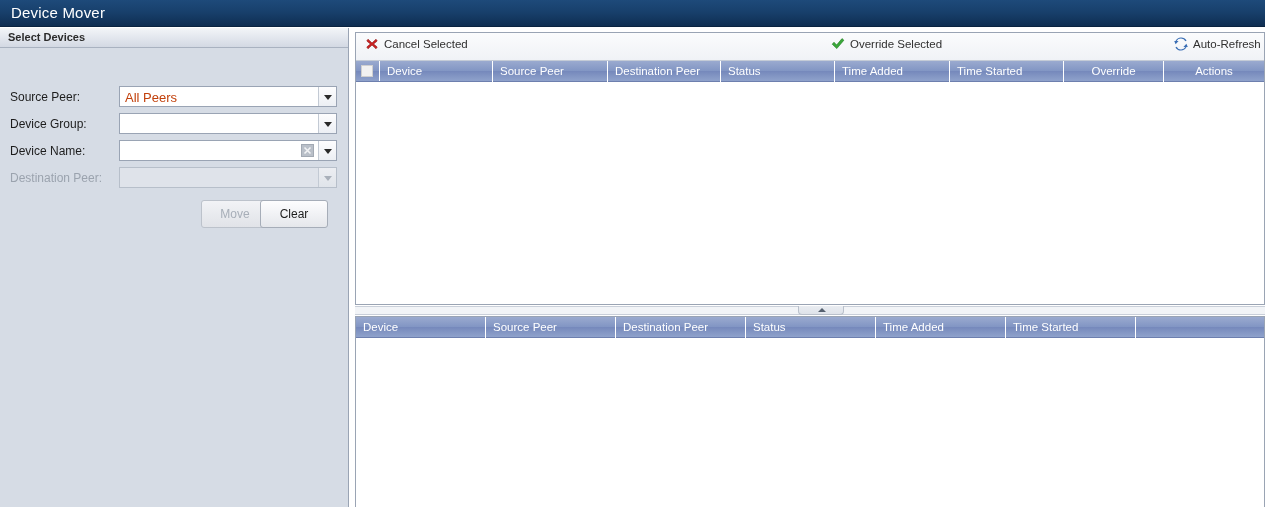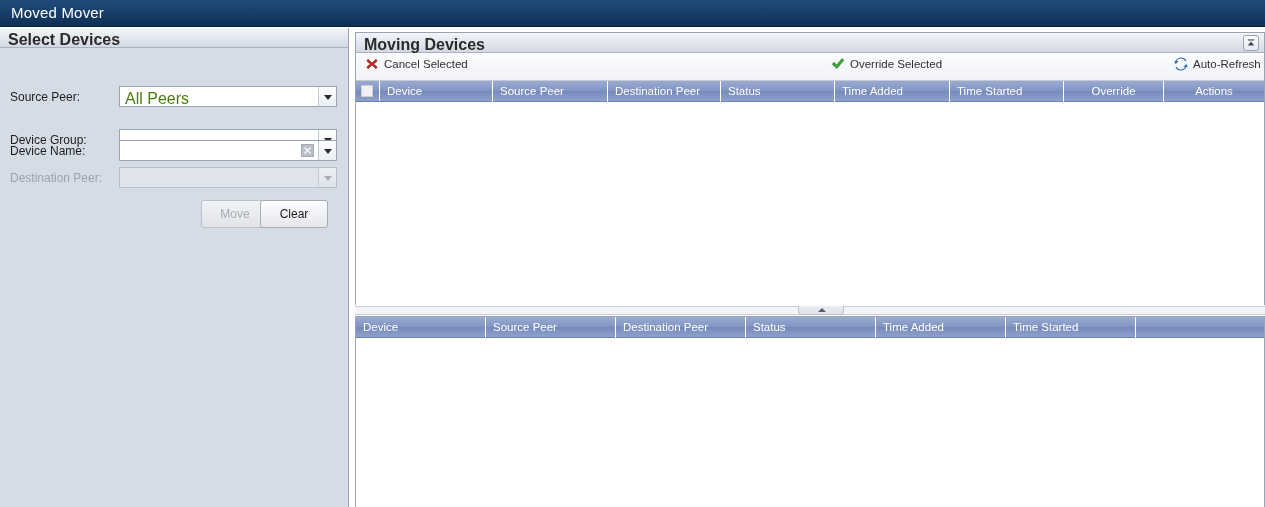--- a/index.html
+++ b/index.html
@@ -46,21 +46,21 @@
     position: relative;
     height: 20px;
     background: linear-gradient(to bottom, #f3f5f8 0%, #e3e7ee 50%, #d3d9e3 100%);
     border-bottom: 1px solid #a9b2c0;
     box-sizing: border-box;
   }
   .panel-header .ph-title {
     position: absolute;
     left: 8px; top: 3px;
     font-weight: bold;
-    font-size: 16px;
+    font-size: 11px;
     color: #2b2b2b;
   }
   .collapse-btn {
     position: absolute;
     right: 5px; top: 2px;
     width: 16px; height: 16px;
     border: 1px solid #9aa4b4;
     border-radius: 3px;
     background: linear-gradient(to bottom, #fbfcfd 0%, #e6eaf0 100%);
     box-sizing: border-box;
@@ -96,22 +96,22 @@
     border: 1px solid #9aa4b4;
     background: #ffffff;
   }
   .combo.disabled {
     background: #dfe3ea;
     border-color: #b7bfca;
   }
   .combo .combo-value {
     position: absolute;
     left: 5px; top: 3px;
-    font-size: 16px;
-    color: #4d7c0f;
+    font-size: 13px;
+    color: #c2410c;
   }
   .combo .combo-arrow {
     position: absolute;
     right: 0; top: 0;
     width: 18px; height: 19px;
     border-left: 1px solid #c3cad4;
     background: linear-gradient(to bottom, #fdfdfe 0%, #eceff4 100%);
     box-sizing: border-box;
   }
   .combo.disabled .combo-arrow {
@@ -264,41 +264,41 @@
     width: 0; height: 0;
     border-left: 4px solid transparent;
     border-right: 4px solid transparent;
     border-bottom: 4px solid #55606f;
   }
 </style>
 </head>
 <body>
 
 <div class="titlebar">
-  <span class="title-text">Moved Mover</span>
+  <span class="title-text">Device Mover</span>
 </div>
 
 <div class="left-panel">
   <div class="panel-header">
     <span class="ph-title">Select Devices</span>
   </div>
 
   <div class="form-area">
 
     <div class="form-row" style="top:38px;left:0;width:349px;padding-left:16px;">
       <span class="form-label" style="top:0;">Source Peer:</span>
       <div class="combo" style="top:0;">
         <span class="combo-value">All Peers</span>
         <div class="combo-arrow">
             <i class="caret"></i>
           </div>
       </div>
     </div>
 
-    <div class="form-row" style="top:81px;left:0;width:291px;">
+    <div class="form-row" style="top:65px;left:0;width:291px;">
       <span class="form-label" style="top:0;">Device Group:</span>
       <div class="combo" style="top:0;">
         <span class="combo-value"></span>
         <div class="combo-arrow">
             <i class="caret"></i>
           </div>
       </div>
     </div>
 
     <div class="form-row" style="top:92px;left:0;width:285px;">
@@ -327,29 +327,20 @@
     </div>
 
     <div class="btn disabled" style="top:152px;left:181px;">Move</div>
     <div class="btn" style="top:152px;left:260px;">Clear</div>
   </div>
 </div>
 
 <div class="right-region">
 
   <div class="grid-panel" id="moving-panel">
-    <div class="panel-header">
-      <span class="ph-title">Moving Devices</span>
-      <div class="collapse-btn">
-        <svg class="glyph" viewBox="0 0 10 10">
-          <rect x="1" y="0.5" width="8" height="1.4" fill="#3a4452"></rect>
-          <path d="M5 3 L9 8 L1 8 Z" fill="#3a4452"></path>
-        </svg>
-      </div>
-    </div>
 
     <div class="toolbar">
       <div class="tb-item" style="left:9px;">
         <span class="tb-ico">
           <svg width="14" height="14" viewBox="0 0 14 14">
             <path d="M3 2.2 L7 6 L11 2.2 L12.2 4 L8.6 7 L12.2 10 L11 11.8 L7 8 L3 11.8 L1.8 10 L5.4 7 L1.8 4 Z" fill="#cc2222" stroke="#8e1212" stroke-width=".6"></path>
           </svg>
         </span>
         <span class="tb-lbl">Cancel Selected</span>
       </div>

